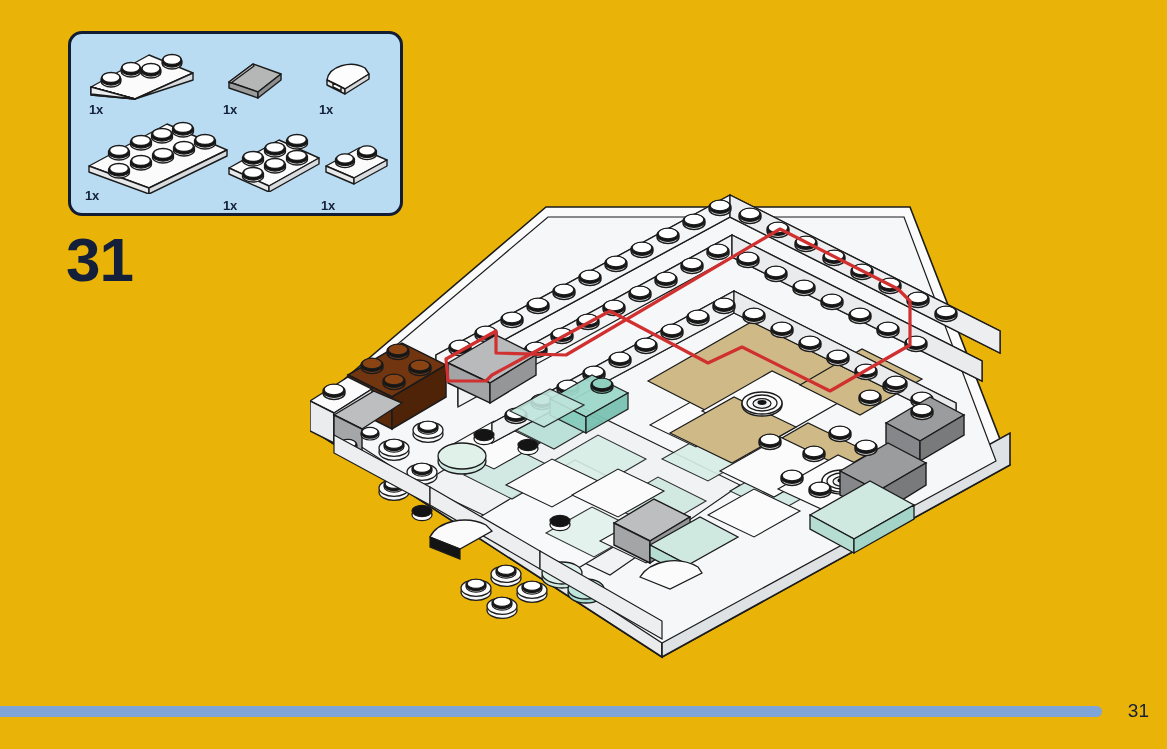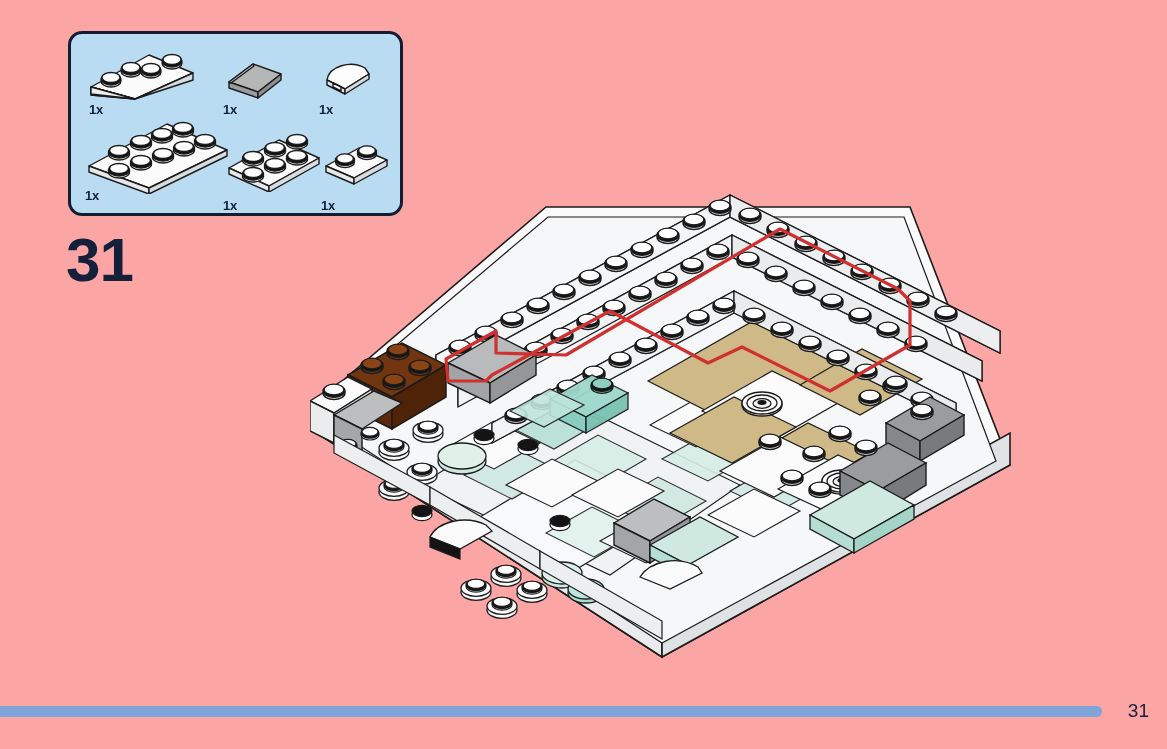--- a/index.html
+++ b/index.html
@@ -10,21 +10,21 @@
     width: 1167px;
     height: 749px;
     overflow: hidden;
     font-family: "Liberation Sans", sans-serif;
     background: #d6eaf8;
     position: relative;
   }
   #page {
     position: absolute;
     inset: 0;
-    background: #fca5a5;
+    background: #eab308;
   }
 
   
   #parts-box {
     position: absolute;
     left: 68px;
     top: 31px;
     width: 335px;
     height: 185px;
     box-sizing: border-box;

